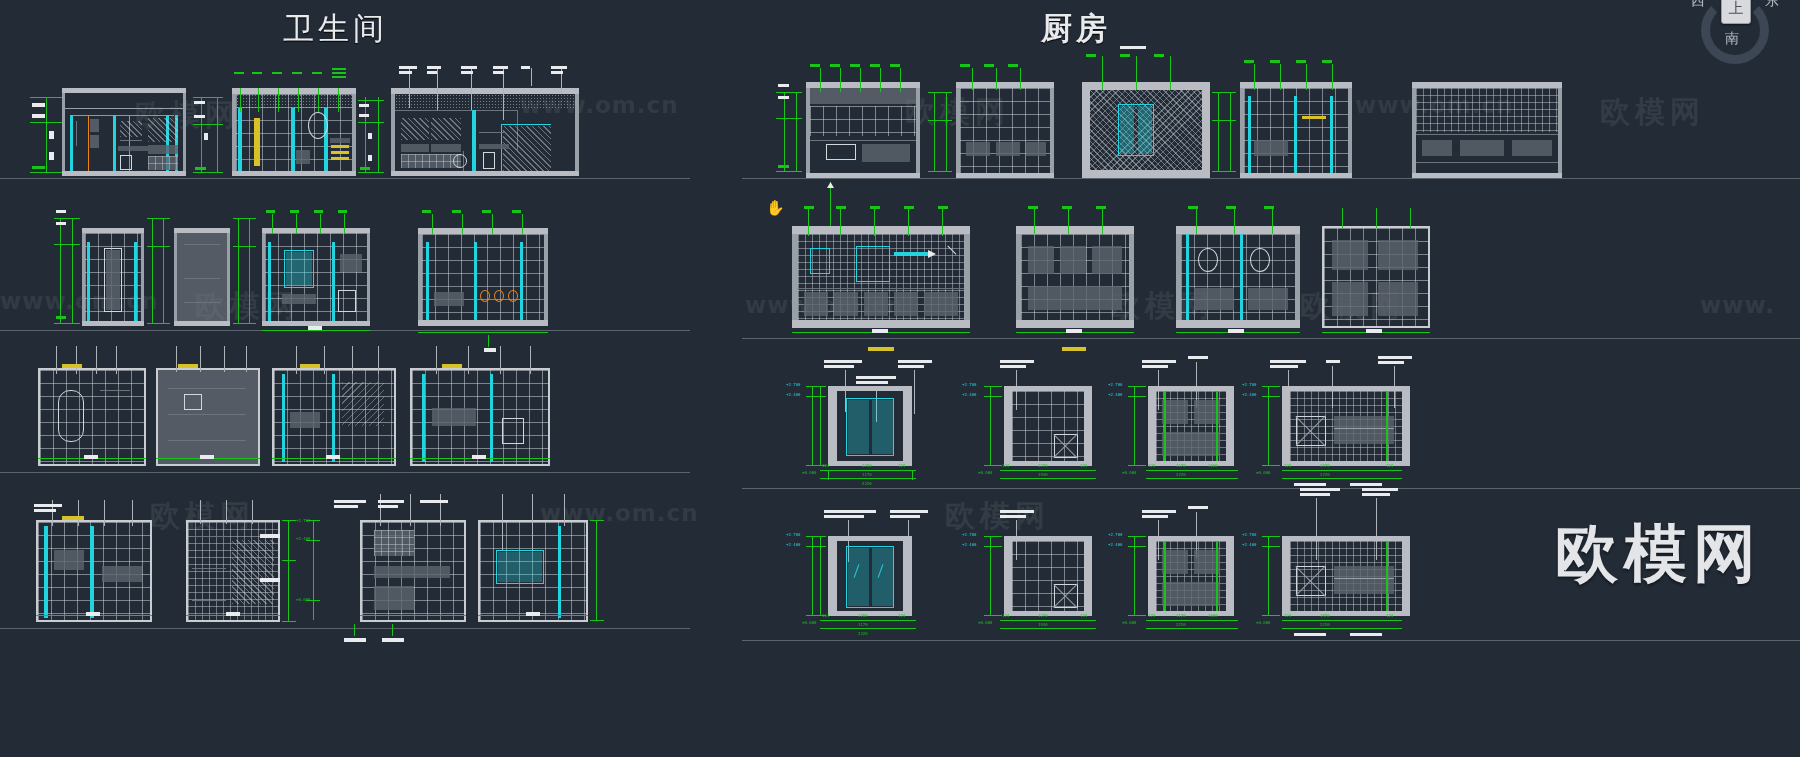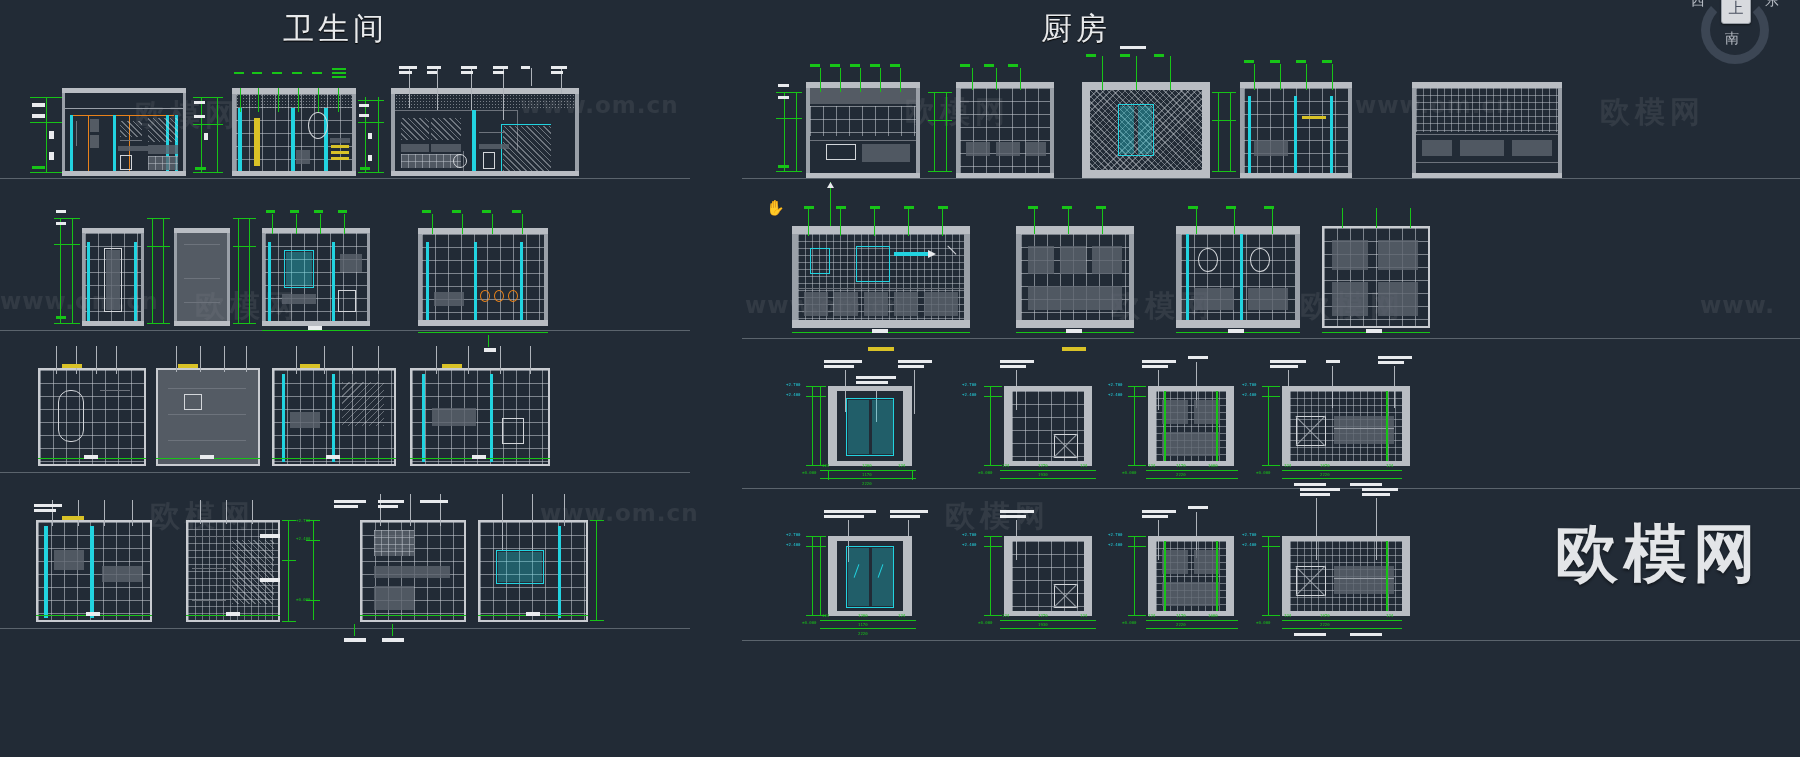--- a/index.html
+++ b/index.html
@@ -114,21 +114,21 @@
   
   .lead{ position:absolute; background:#aeb3ba; }
   .lead-g{ position:absolute; background:#17c417; }
 </style>
 </head>
 <body>
 
 <div id="canvas">
 
   <div class="sheet-title" style="left:283px; top:8px;">卫生间</div>
-  <div class="sheet-title" style="left:1041px; top:8px;">厨房</div>
+  <div class="sheet-title" style="left:1041px; top:8px;font-weight:bold;">厨房</div>
 
   <div class="viewcube">
     <div class="vc-ring"></div>
     <div class="vc-lbl vc-w">西</div>
     <div class="vc-lbl vc-e">东</div>
     <div class="vc-lbl vc-s">南</div>
     <div class="vc-face">上</div>
   </div>
 
   <div>

